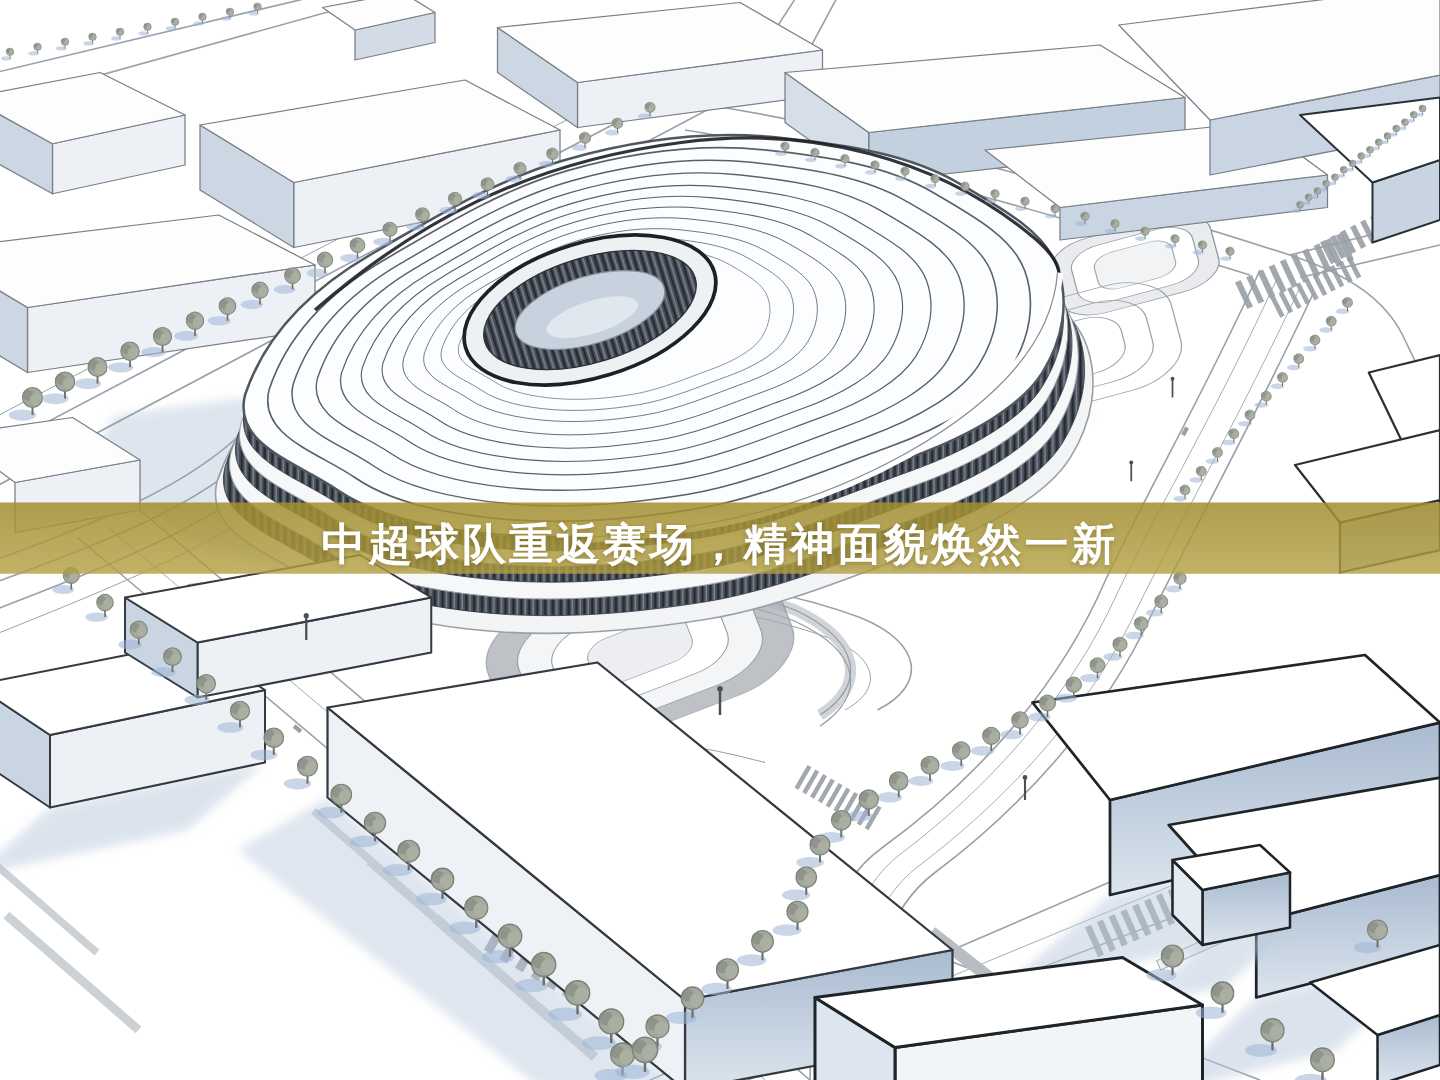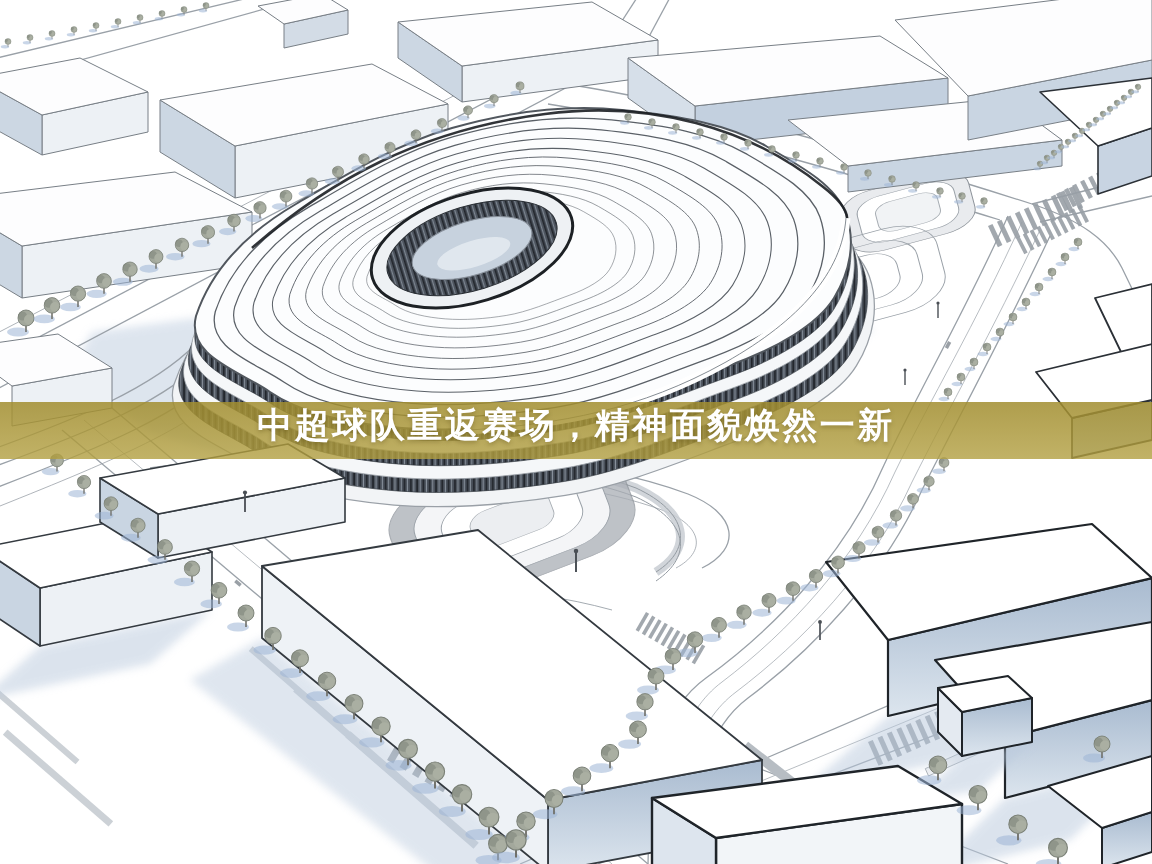--- a/index.html
+++ b/index.html
@@ -1,21 +1,21 @@
 <!DOCTYPE html>
 <html><head>
 <meta charset="utf-8">
 <style>
   html,body{margin:0;padding:0;background:#fff;}
   .stage{position:relative;width:1152px;height:864px;overflow:hidden;background:#ffffff;
          font-family:"Liberation Sans",sans-serif;}
   .stage svg{position:absolute;left:0;top:0;}
   .banner{position:absolute;left:0;top:402px;width:1152px;height:57px;
           background:linear-gradient(rgba(162,142,48,.86),rgba(178,159,64,.80));
-          display:flex;align-items:flex-start;justify-content:center;}
+          display:flex;align-items:flex-end;justify-content:center;}
   .banner .headline{color:#ffffff;font-size:35px;font-weight:800;letter-spacing:2.5px;
           white-space:nowrap;text-shadow:0 2px 4px rgba(80,65,15,.35);}
 </style>
 </head>
 <body>
 
 <div class="stage">
 <svg width="1152" height="864" viewBox="0 0 1152 864" role="img" aria-label="Aerial axonometric architectural rendering of a futuristic wave-roofed stadium with an oval oculus, surrounded by white city blocks, tree-lined avenues, plazas and crosswalks">
   <defs>
     <linearGradient id="fgrad" x1="0" y1="0" x2="0" y2="1">

